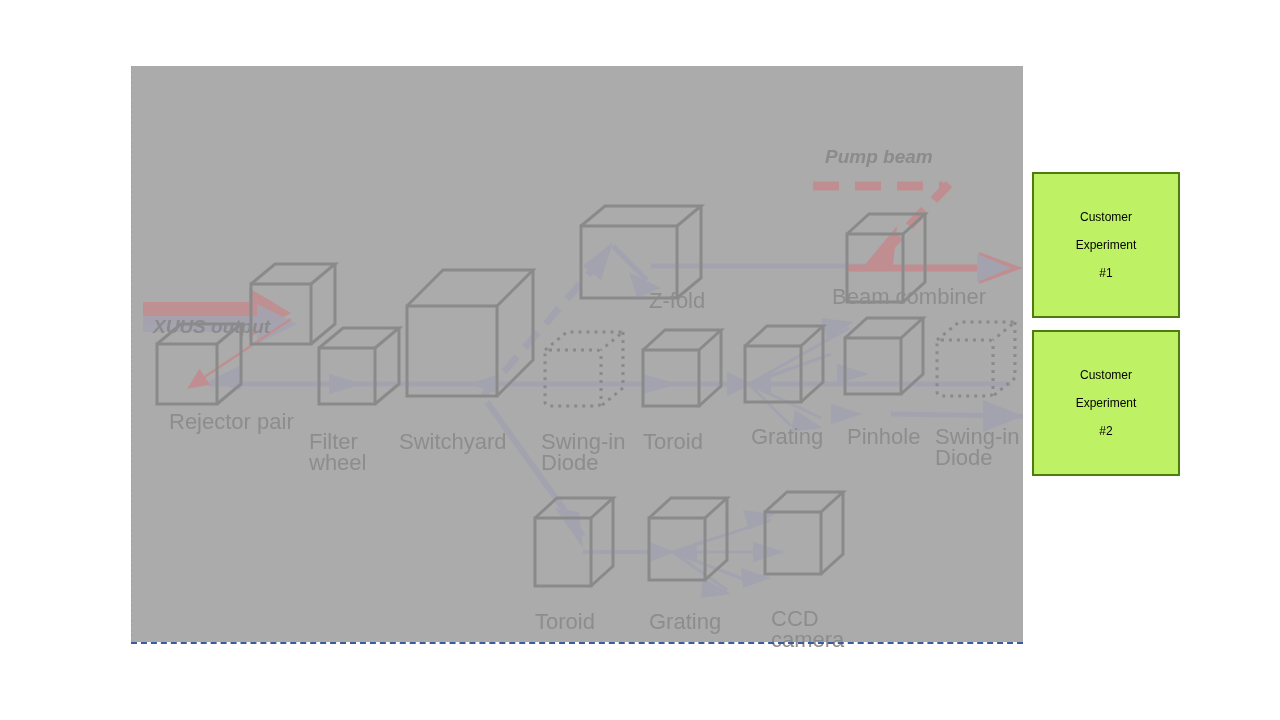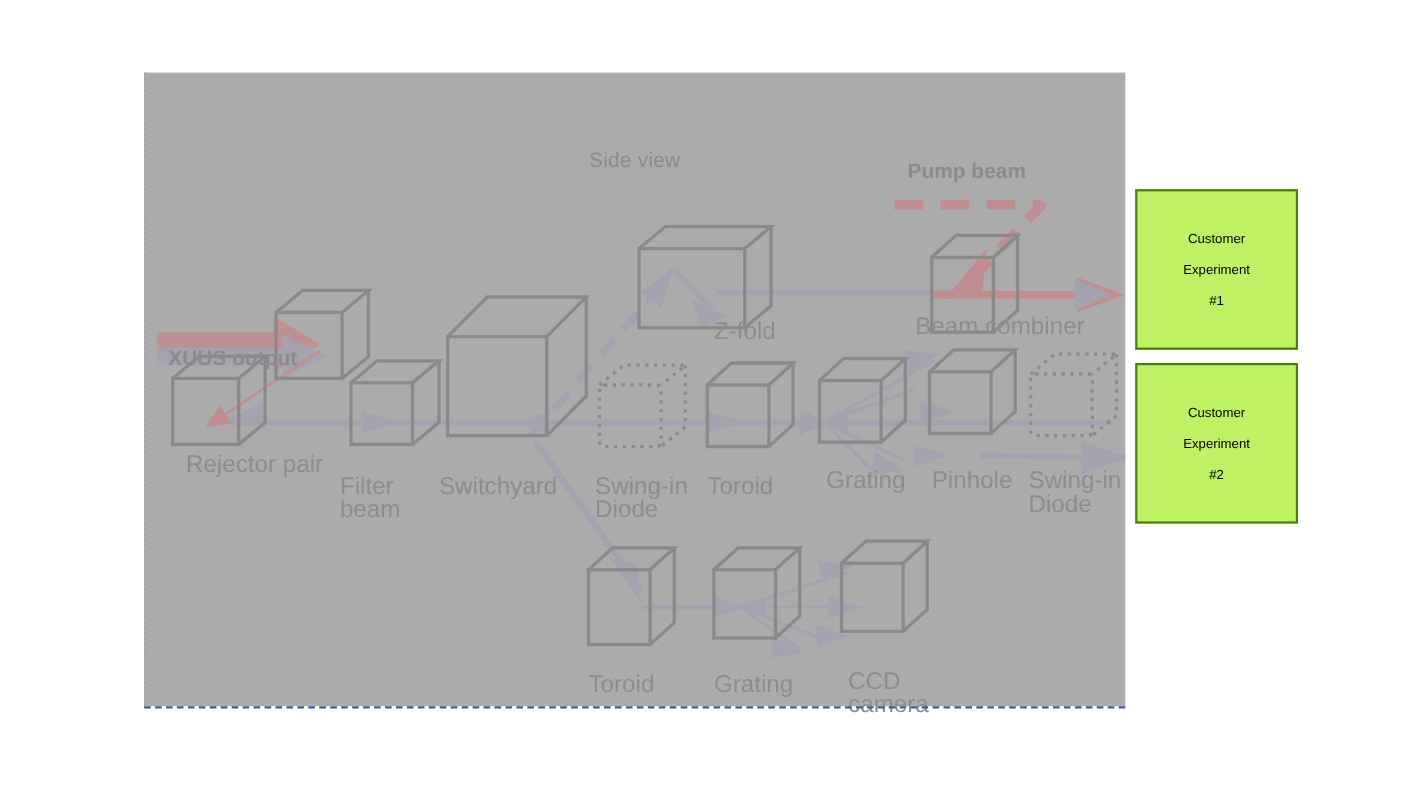--- a/index.html
+++ b/index.html
@@ -27,41 +27,40 @@
     font-size:19px;color:#8c8c8c;letter-spacing:.2px;
   }
 
   svg#scene{position:absolute;left:0;top:0;width:892px;height:576px;overflow:visible;}
 
   .lbl{
     position:absolute;color:#8d8d8d;font-size:22px;line-height:21px;
     white-space:pre-line;text-align:left;pointer-events:none;
   }
   .hdr{
-    position:absolute;color:#8b8b8b;font-size:19px;font-weight:bold;
+    position:absolute;color:#8b8b8b;font-size:19px;font-weight:bold;font-style:italic;
   }
 
   
   .expbox{
     position:absolute;background:#bef264;border:2px solid #4d7c0f;
     display:flex;align-items:center;justify-content:center;text-align:center;
     color:#000;font-size:12px;line-height:28px;white-space:pre-line;
   }
   #exp1{left:1032px;top:172px;width:144px;height:142px;}
   #exp2{left:1032px;top:330px;width:144px;height:142px;}
 </style>
 </head>
 <body>
 
 <div id="stage">
 
   <div id="panel">
     <div id="panel-inner-dash"></div>
 
-    <div class="panel-title">Side view</div>
 
     <svg id="scene" viewBox="0 0 892 576">
       <defs>
         <marker id="ghead" markerWidth="10" markerHeight="8" refX="1" refY="4" orient="auto">
           <path d="M0,0 L10,4 L0,8 Z" fill="#a3a3b0"></path>
         </marker>
         <marker id="ghead-sm" markerWidth="8" markerHeight="7" refX="1" refY="3.5" orient="auto">
           <path d="M0,0 L8,3.5 L0,7 Z" fill="#a3a3b0"></path>
         </marker>
         <marker id="rhead" markerWidth="9" markerHeight="8" refX="1" refY="4" orient="auto">
@@ -230,21 +229,21 @@
           <path d="M712,426 L712,488 L690,508"></path>
         </g>
       </g>
     </svg>
 
     <div class="hdr" style="left:22px;top:250px;">XUUS output</div>
     <div class="hdr" style="left:694px;top:80px;">Pump beam</div>
 
     <div class="lbl" style="left:38px;top:345px;">Rejector pair</div>
     <div class="lbl" style="left:178px;top:365px;">Filter
-beam</div>
+wheel</div>
     <div class="lbl" style="left:268px;top:365px;">Switchyard</div>
     <div class="lbl" style="left:410px;top:365px;">Swing-in
 Diode</div>
     <div class="lbl" style="left:512px;top:365px;">Toroid</div>
     <div class="lbl" style="left:620px;top:360px;">Grating</div>
     <div class="lbl" style="left:716px;top:360px;">Pinhole</div>
     <div class="lbl" style="left:804px;top:360px;">Swing-in
 Diode</div>
 
     <div class="lbl" style="left:518px;top:224px;">Z-fold</div>

